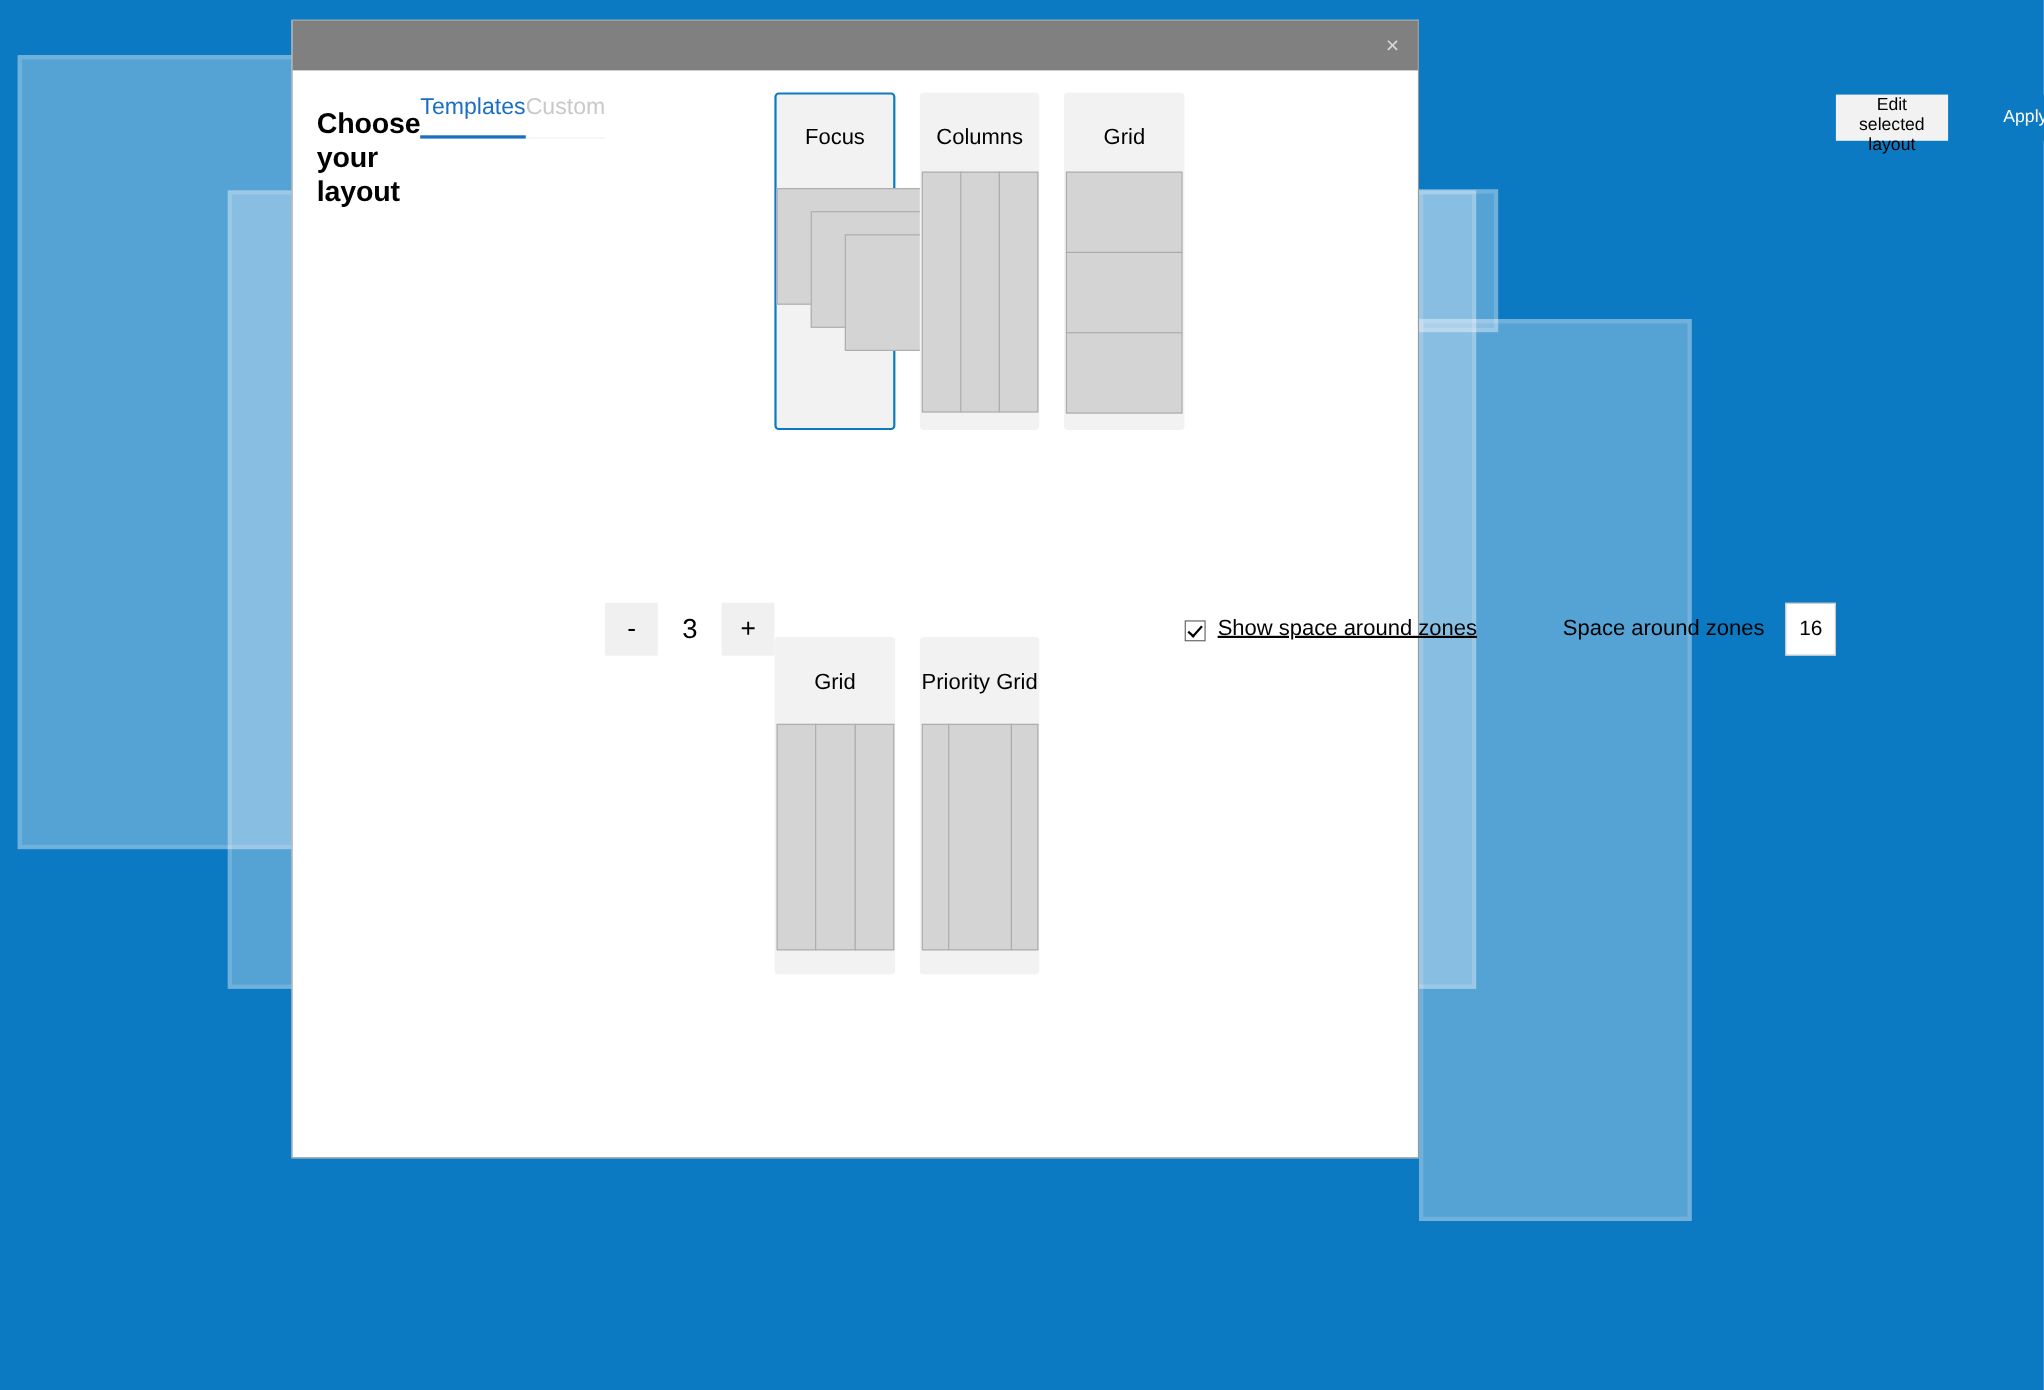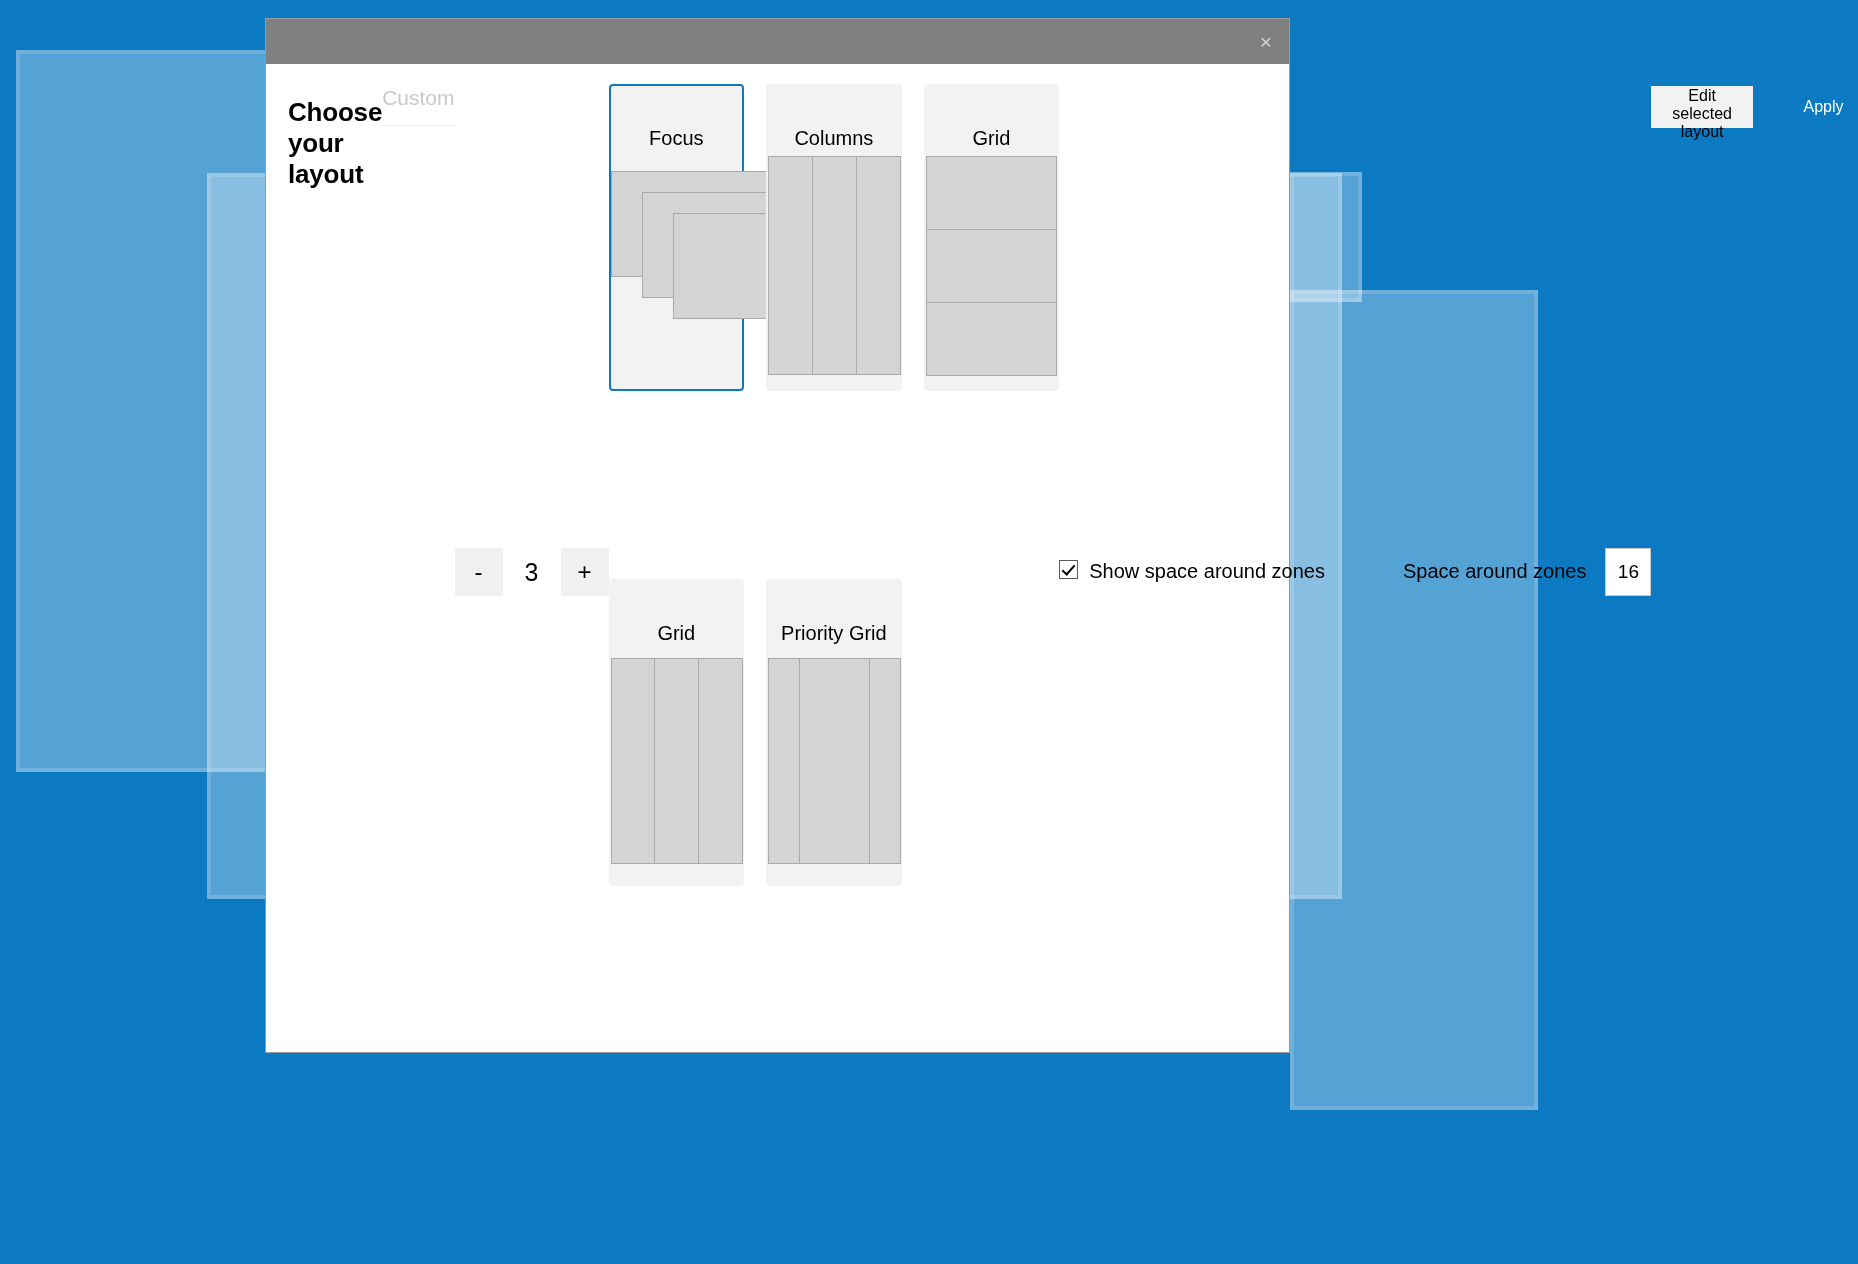--- a/index.html
+++ b/index.html
@@ -131,21 +131,21 @@
     grid-template-columns: repeat(3, 1fr);
     gap: 22px;
     margin-top: 20px;
     flex: 0 0 auto;
   }
   .card {
     background: #f2f2f2;
     border: 2px solid transparent;
     border-radius: 4px;
     height: 307px;
-    padding: 13px;
+    padding: 0;
     box-sizing: border-box;
     cursor: pointer;
     display: flex;
     flex-direction: column;
     align-items: center;
     position: relative;
   }
   .card.selected { border-color: #0c7ac2; }
   .card.empty { background: transparent; cursor: default; pointer-events: none; }
   .card-title {
@@ -201,23 +201,24 @@
 
   
   #spacing-row {
     display: flex;
     align-items: center;
     margin-top: 27px;
     flex: 0 0 auto;
   }
   #checkbox-wrap {
     display: flex;
-    align-items: flex-start;
+    align-items: flex-end;
     cursor: pointer;
     user-select: none;
+    text-decoration: underline;
   }
   .checkbox {
     width: 19px;
     height: 19px;
     border: 1px solid #5a5a5a;
     background: #fff;
     box-sizing: border-box;
     position: relative;
     margin-right: 11px;
     flex: 0 0 auto;
@@ -283,20 +284,21 @@
 
   <div id="titlebar">
     <div id="close-btn">×</div>
   </div>
 
   <div id="dialog-body">
 
     <div id="page-title">Choose your layout</div>
 
     <div id="tabs">
+      <div class="tab active">Templates</div>
       <div class="tab inactive">Custom</div>
     </div>
 
     <div id="stepper">
       <button class="step-btn">-</button>
       <div id="step-value">3</div>
       <button class="step-btn">+</button>
     </div>
 
     <div id="cards">

